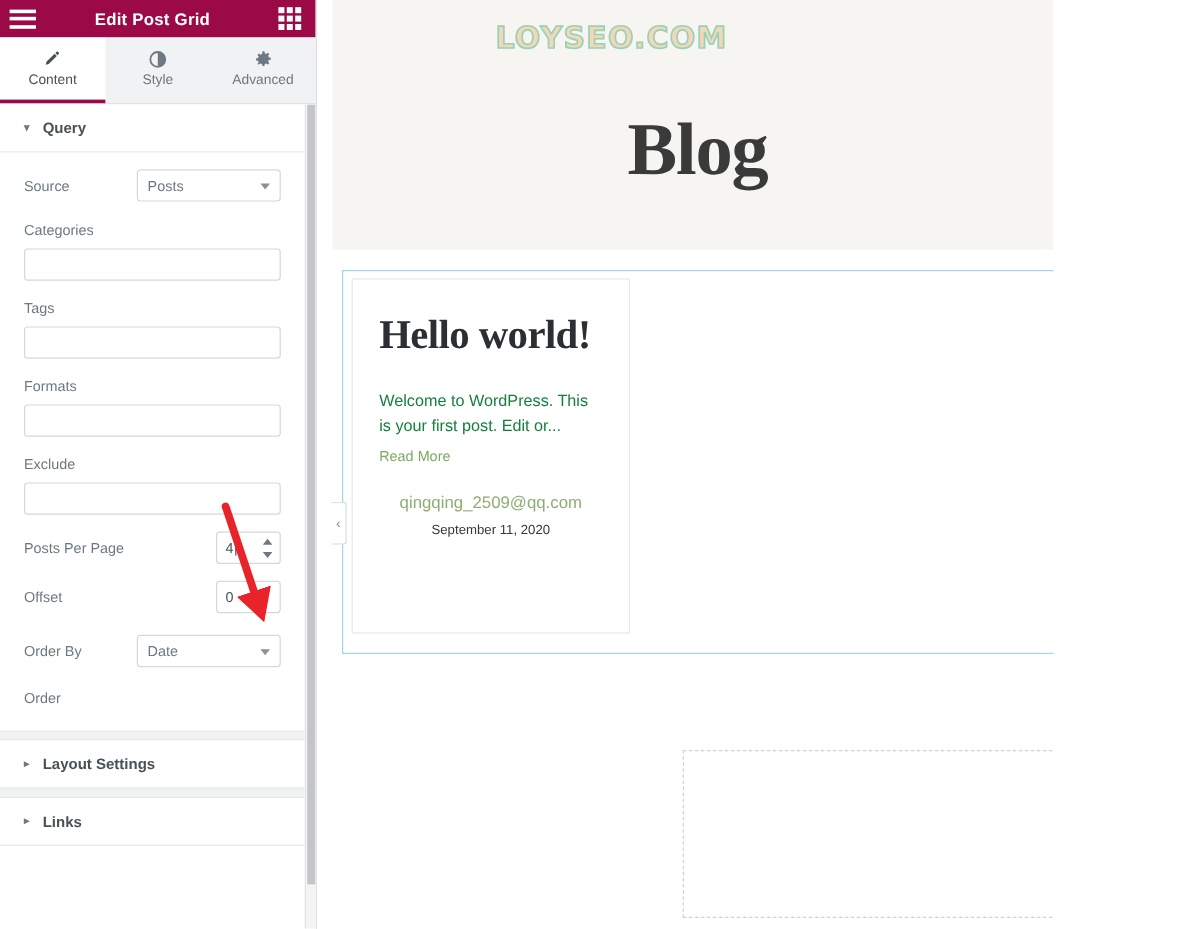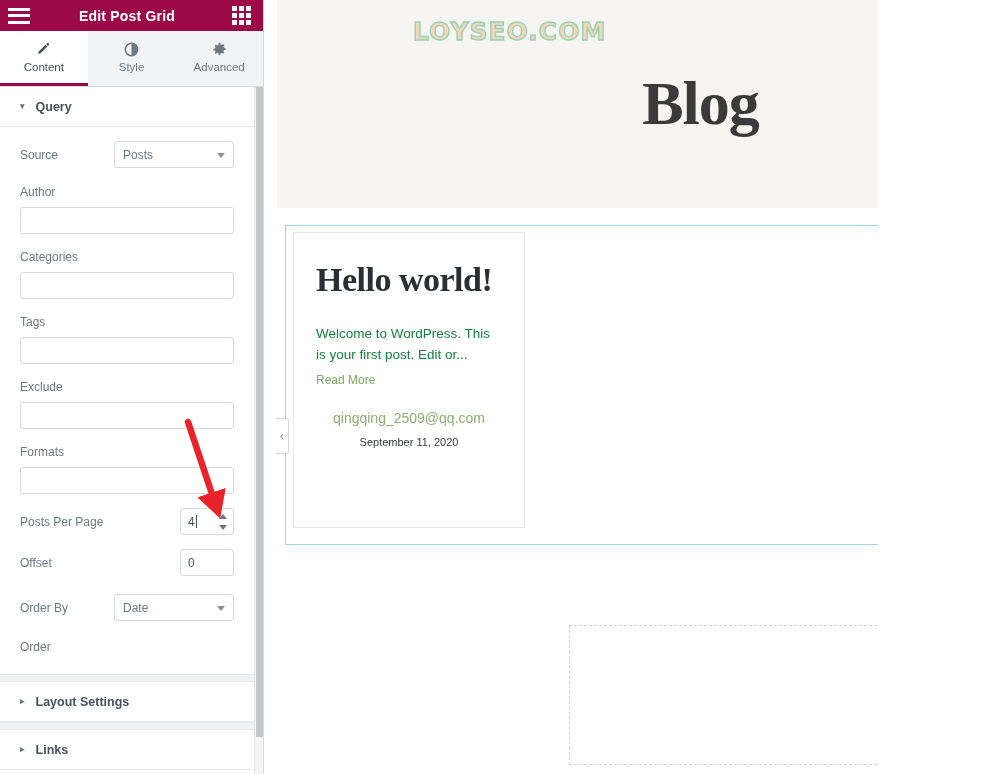--- a/index.html
+++ b/index.html
@@ -196,22 +196,22 @@
     position: relative;
   }
   #watermark {
     position: absolute; left: 136px; top: 17px;
     font-size: 25px; font-weight: bold; letter-spacing: 1px;
     color: #f5d6ba;
     -webkit-text-stroke: 1.4px #96d3b4;
     font-family: "DejaVu Sans", sans-serif;
   }
   #blog-title {
-    position: absolute; left: 0; right: 0; top: 68px;
-    text-align: center;
+    position: absolute; left: 0; right: 0; top: 90px;
+    text-align: left;
     font-family: "Liberation Serif", serif;
     font-size: 62px; font-weight: bold; color: #3a3a3a;
     letter-spacing: -1px;
     padding-left: 26px;
   }
   #blog-title span { padding-left: 220px; }
 
   
   #grid-section {
     position: absolute; left: 8px; top: 225px;
@@ -323,42 +323,38 @@
       <div class="controls">
 
         <div class="row-inline">
           <span class="fld-label">Source</span>
           <span class="select-box">
             <span>Posts</span>
             <span class="sel-caret"></span>
           </span>
         </div>
 
-        <div class="row-stack">
-          <span class="fld-label">Author</span>
-          <input class="txt-input" type="text" placeholder="" style="">
-        </div>
 
         <div class="row-stack">
           <span class="fld-label">Categories</span>
           <input class="txt-input" type="text" placeholder="" style="">
         </div>
 
         <div class="row-stack">
           <span class="fld-label">Tags</span>
           <input class="txt-input" type="text" placeholder="" style="">
         </div>
 
         <div class="row-stack">
+          <span class="fld-label">Formats</span>
+          <input class="txt-input" type="text" placeholder="" style="">
+        </div>
+
+        <div class="row-stack">
           <span class="fld-label">Exclude</span>
-          <input class="txt-input" type="text" placeholder="" style="">
-        </div>
-
-        <div class="row-stack">
-          <span class="fld-label">Formats</span>
           <input class="txt-input" type="text" placeholder="" style="">
         </div>
 
         <div class="row-inline" style="margin-bottom:14px">
           <span class="fld-label">Posts Per Page</span>
           <span class="num-input spinner">
             <span>4</span>
               <span class="caret-bar"></span>
             <span class="spin-arrows">
               <span class="up"></span>

